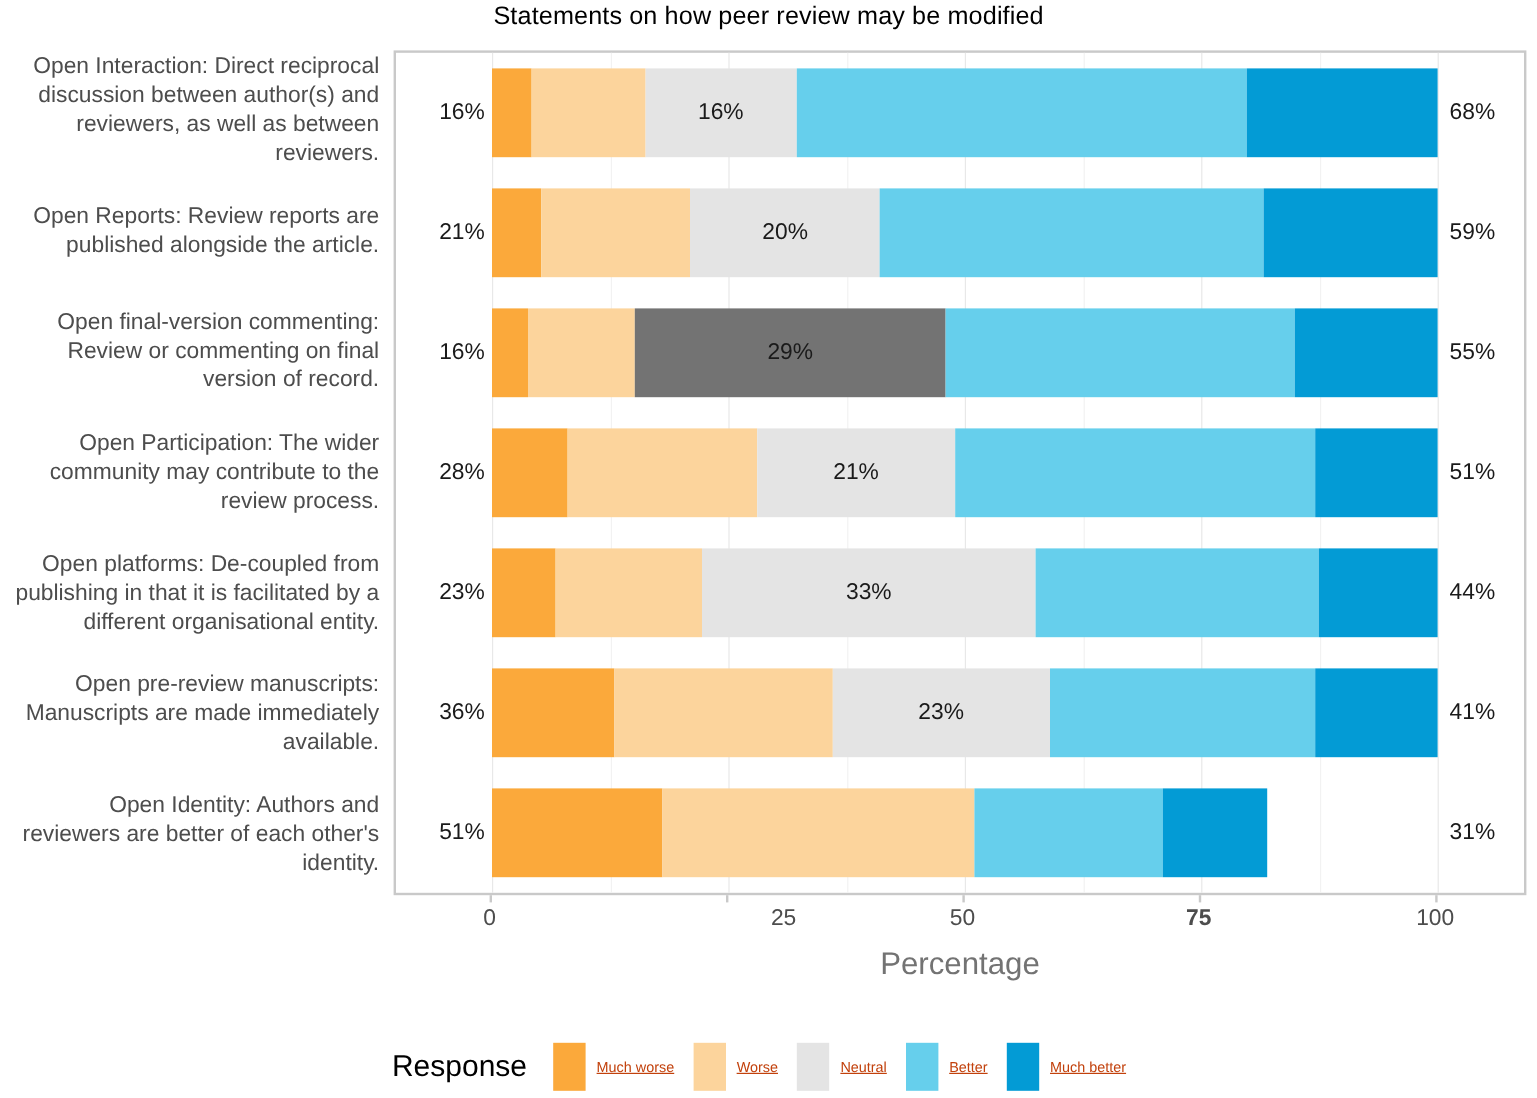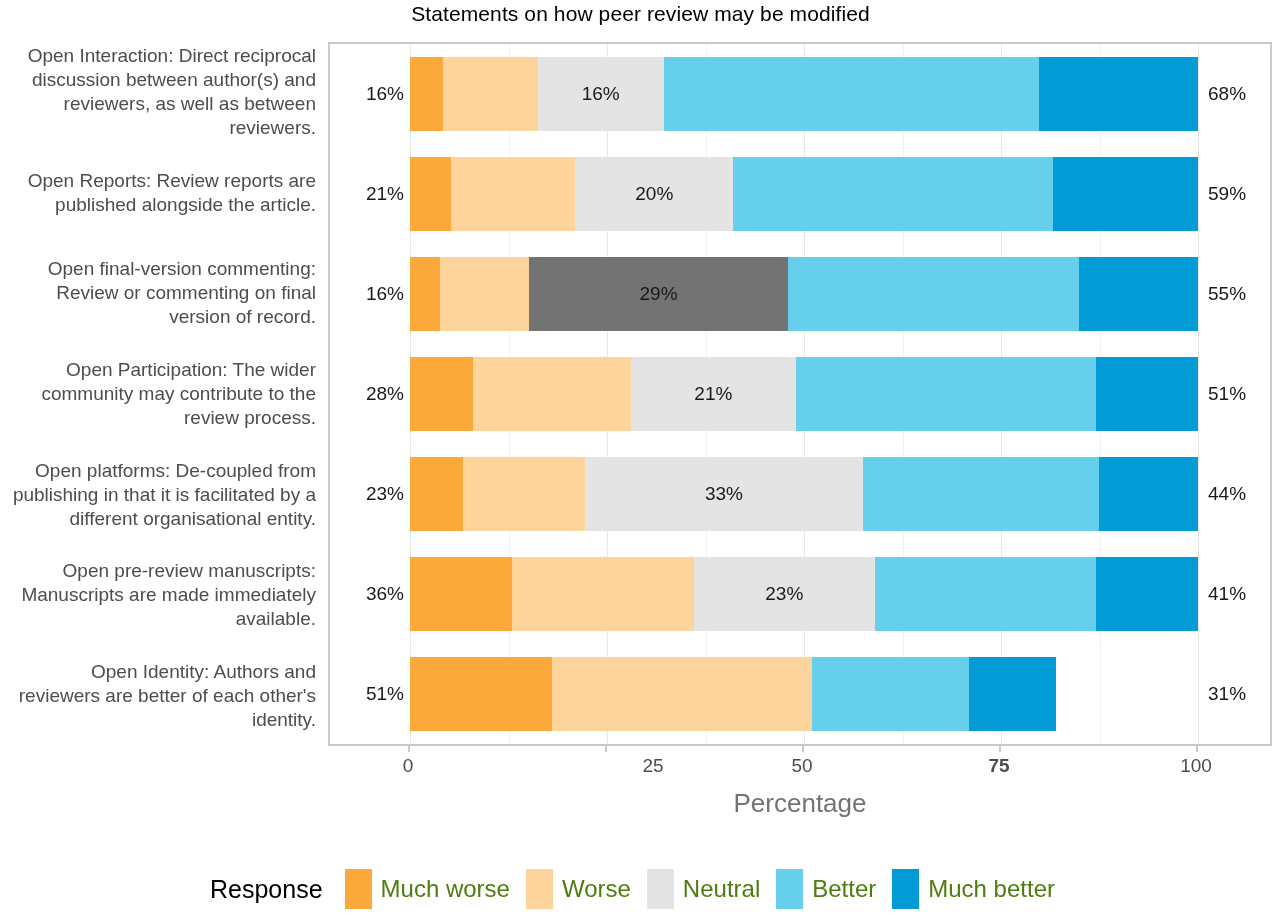--- a/index.html
+++ b/index.html
@@ -170,23 +170,24 @@
     display: flex;
     align-items: center;
     margin-right: 16px;
   }
   .legend-swatch {
     width: 27px;
     height: 40px;
     margin-right: 9px;
   }
   .legend-label {
-    font-size: 24px;
-    color: #4d7c0f;
-    white-space: nowrap;
+    font-size: 12px;
+    color: #c2410c;
+    white-space: nowrap;
+    text-decoration: underline;
   }
 </style>
 </head>
 <body>
 
 <div id="root">
 
   <div id="chart-title">Statements on how peer review may be modified</div>
 
   <div id="ylabels">

